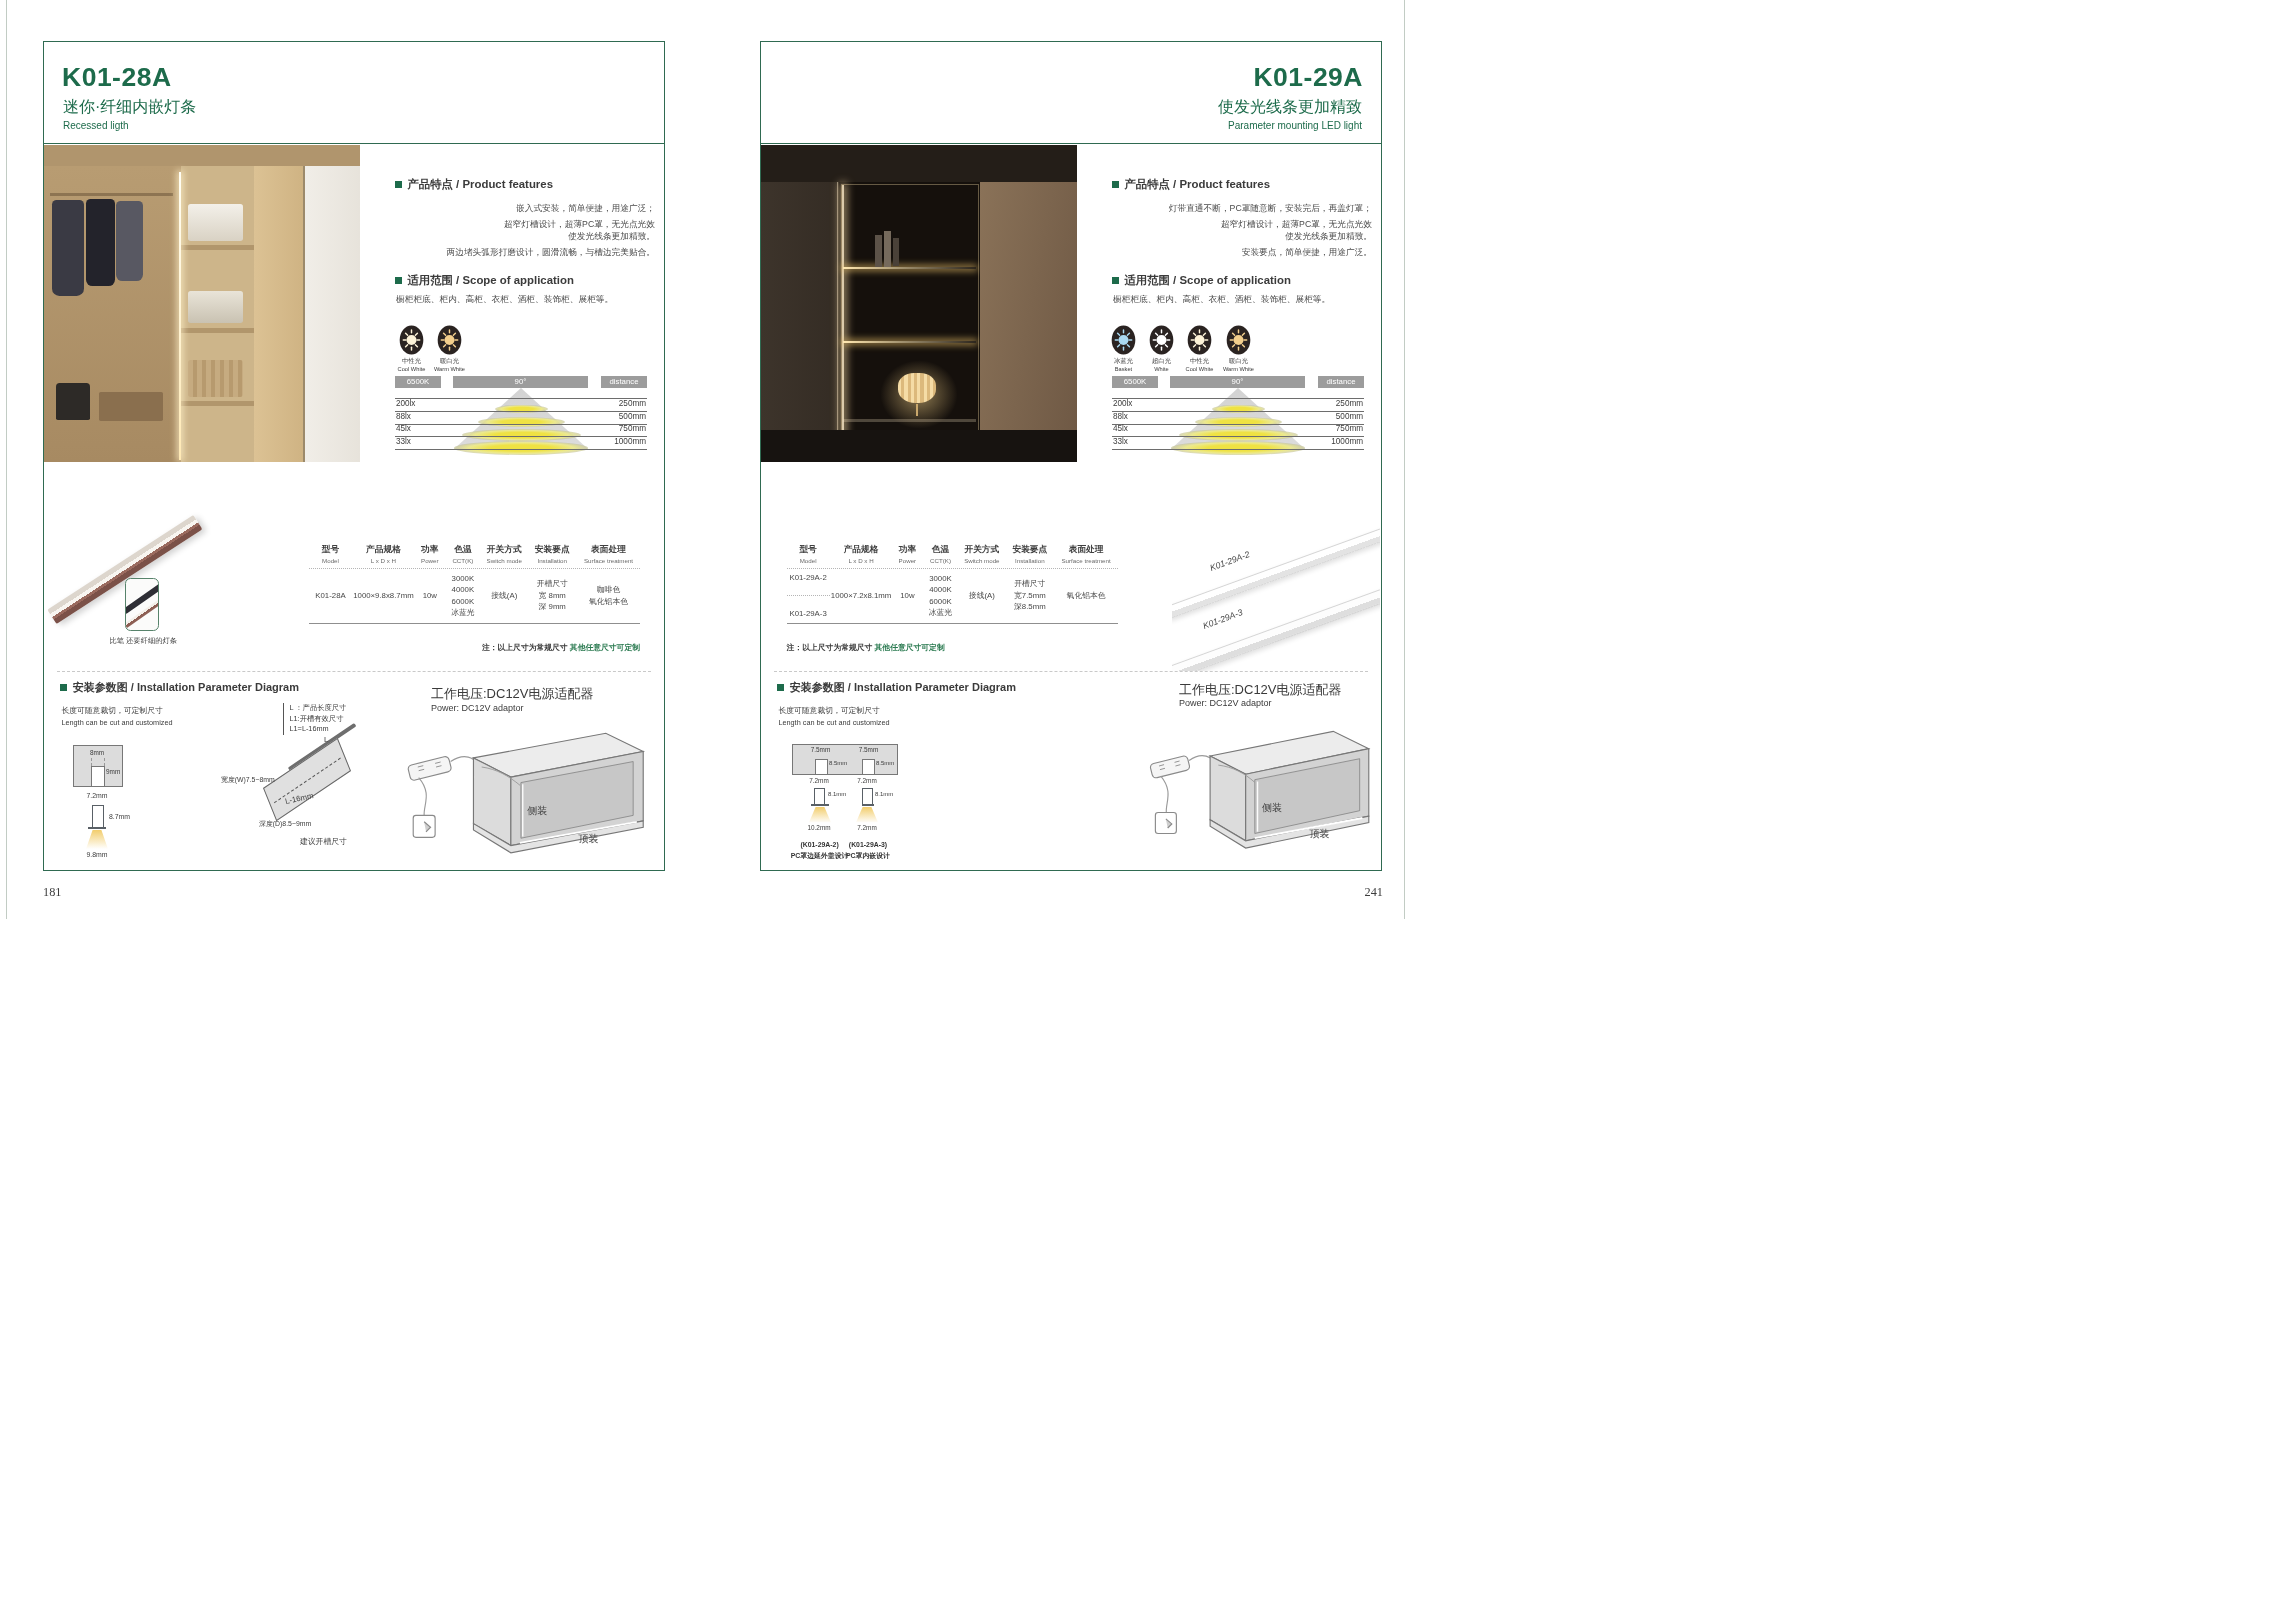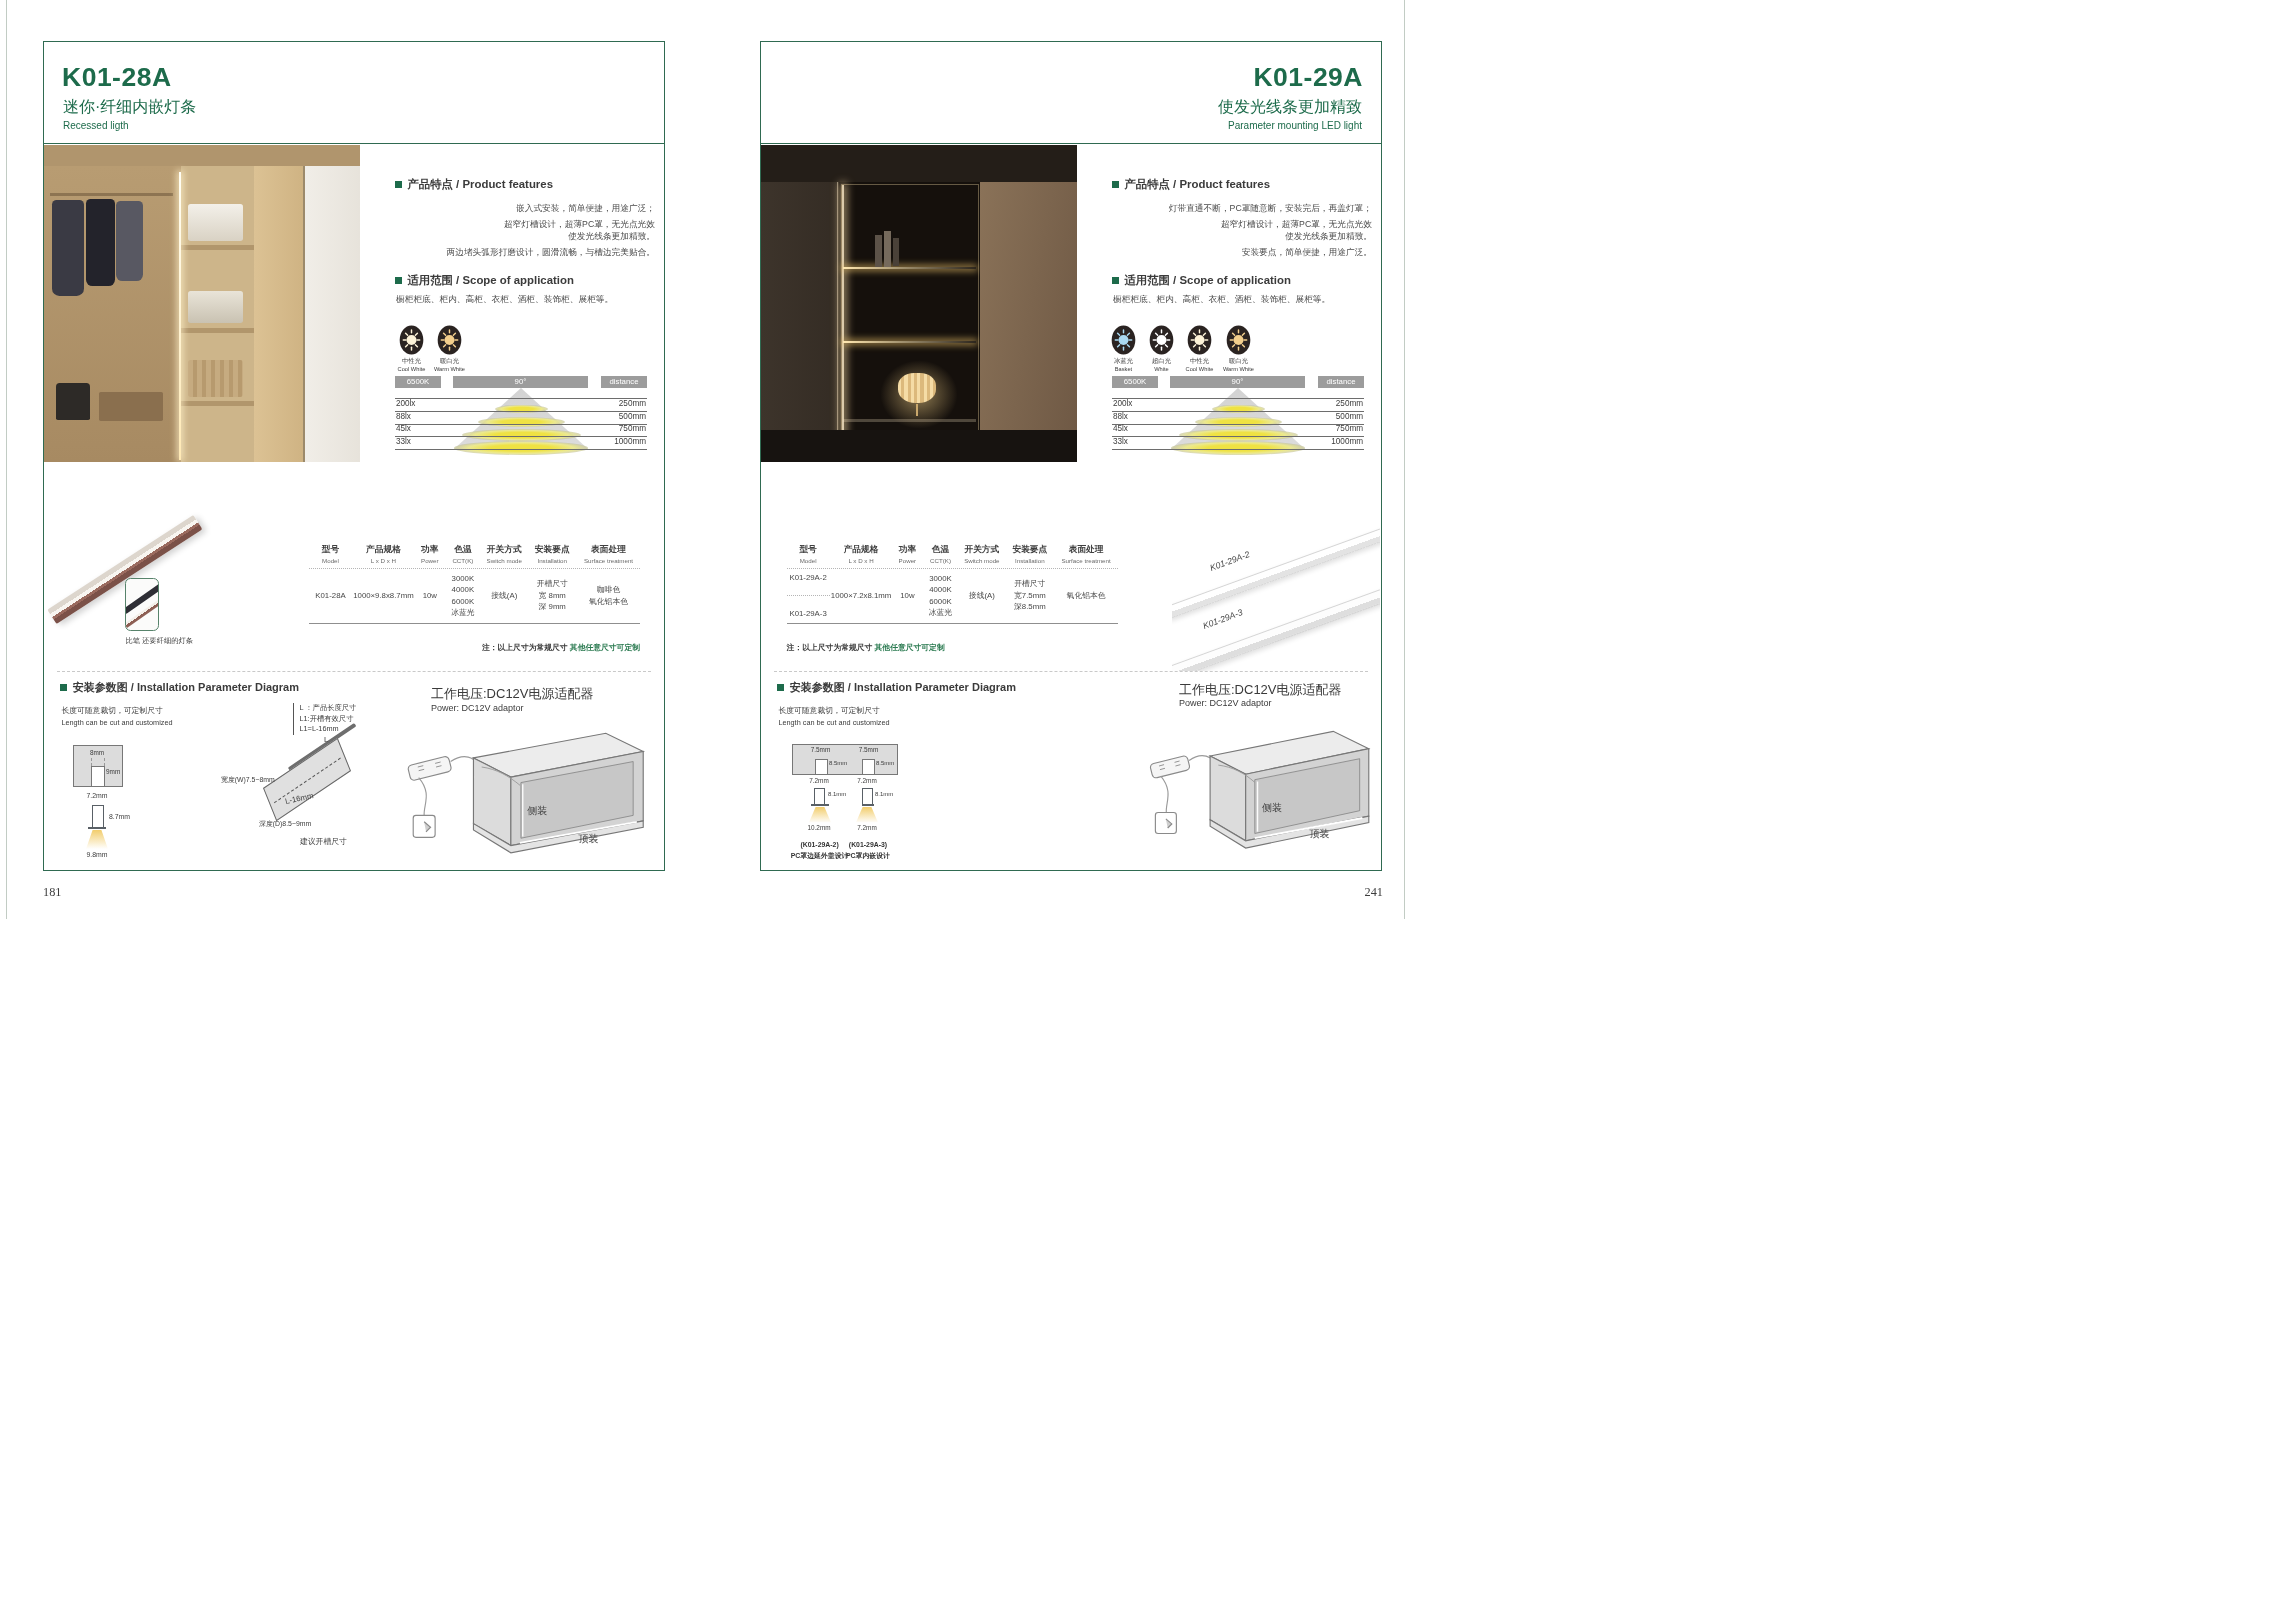--- a/index.html
+++ b/index.html
@@ -173,21 +173,21 @@
       <div class="pm-mm" style="top:48px;">750mm</div>
       <div class="pm-mm" style="top:61px;">1000mm</div>
     </div>
 
     <div class="abs" style="left:7.3px;top:464px;width:155px;height:151px;">
       <div class="abs" style="left:-13.7px;top:55px;width:174px;height:17.4px;transform:rotate(-33deg);background:linear-gradient(to bottom,#ddd6cd 0 30%,#f8f5f0 30% 52%,#9a6a5e 52% 68%,#7b5148 68% 100%);border-radius:1.8px;box-shadow:2.7px 3.7px 6.4px rgba(0,0,0,.18);"></div>
       <div class="abs" style="left:74px;top:72px;width:32px;height:51px;border:1.4px solid #57836b;border-radius:5.5px;background:#fbfbfa;overflow:hidden;">
         <div class="abs" style="left:-7.3px;top:15.5px;width:50px;height:6.4px;transform:rotate(-35deg);background:#2e2e35;border-radius:3.2px;"></div>
         <div class="abs" style="left:-5.5px;top:30px;width:50px;height:5px;transform:rotate(-35deg);background:linear-gradient(to bottom,#f3efe9 0 45%,#8d5f54 45% 100%);"></div>
       </div>
-      <div class="abs" style="left:58px;top:130px;width:100px;text-align:center;font-size:7.3px;color:#3e3e3e;">比笔 还要纤细的灯条</div>
+      <div class="abs" style="left:42px;top:130px;width:100px;text-align:center;font-size:7.3px;color:#3e3e3e;">比笔 还要纤细的灯条</div>
     </div>
 
     <div class="spec-table" style="left:265px;top:502px;">
       <div class="t-head">
         <div class="tc c1">
             <div class="hcn">型号</div>
             <div class="hen">Model</div>
           </div>
         <div class="tc c2">
             <div class="hcn">产品规格</div>
@@ -252,21 +252,21 @@
       <div class="gnotch" style="left:17px;width:12px;height:19px;"></div>
       <div class="dim" style="left:32px;top:22px;">9mm</div>
     </div>
     <div class="dim" style="left:38px;top:750px;width:30px;text-align:center;font-size:6.9px;">7.2mm</div>
     <div class="profile" style="left:48px;top:763px;width:10px;height:21px;"></div>
     <div class="flange" style="left:44px;top:785px;width:18px;height:2.3px;"></div>
     <div class="cone" style="left:42px;top:788px;width:22px;height:19px;"></div>
     <div class="dim" style="left:65px;top:771px;font-size:6.9px;">8.7mm</div>
     <div class="dim" style="left:38px;top:809px;width:30px;text-align:center;font-size:6.9px;">9.8mm</div>
 
-    <div class="legend" style="left:249px;top:661px;">
+    <div class="legend" style="left:239px;top:661px;">
       <div>L ：产品长度尺寸</div>
       <div>L1:开槽有效尺寸</div>
       <div>L1=L-16mm</div>
     </div>
     <div class="abs" style="left:238px;top:703px;width:80px;height:3.7px;transform:rotate(-34deg);background:#6e6e6e;border-radius:1.4px;"></div>
     <div class="plank" style="left:218px;top:720px;width:88px;height:33px;transform:rotate(-34deg) skewX(-12deg);">
         <div class="mid"></div>
       </div>
     <div class="dim" style="left:280px;top:693px;font-size:7.8px;">L</div>
     <div class="dim" style="left:241px;top:752px;font-size:7.8px;transform:rotate(-12deg);">L-16mm</div>

